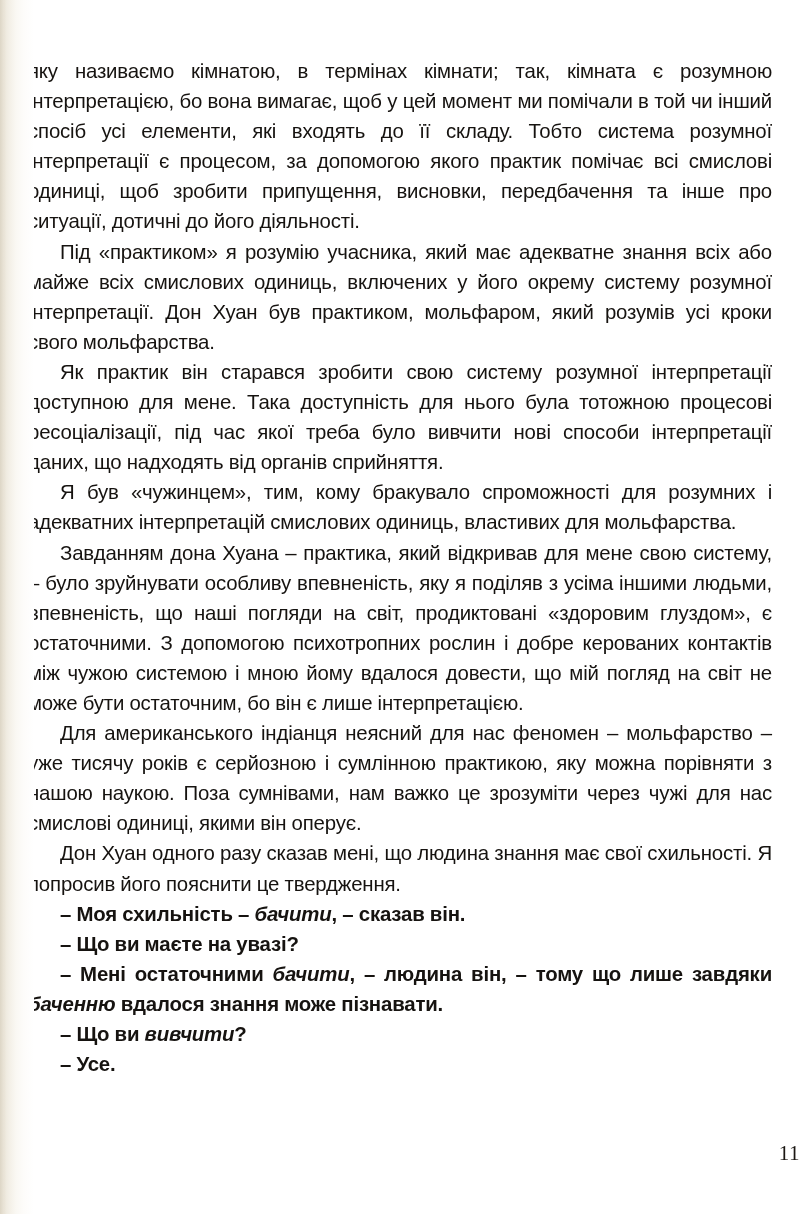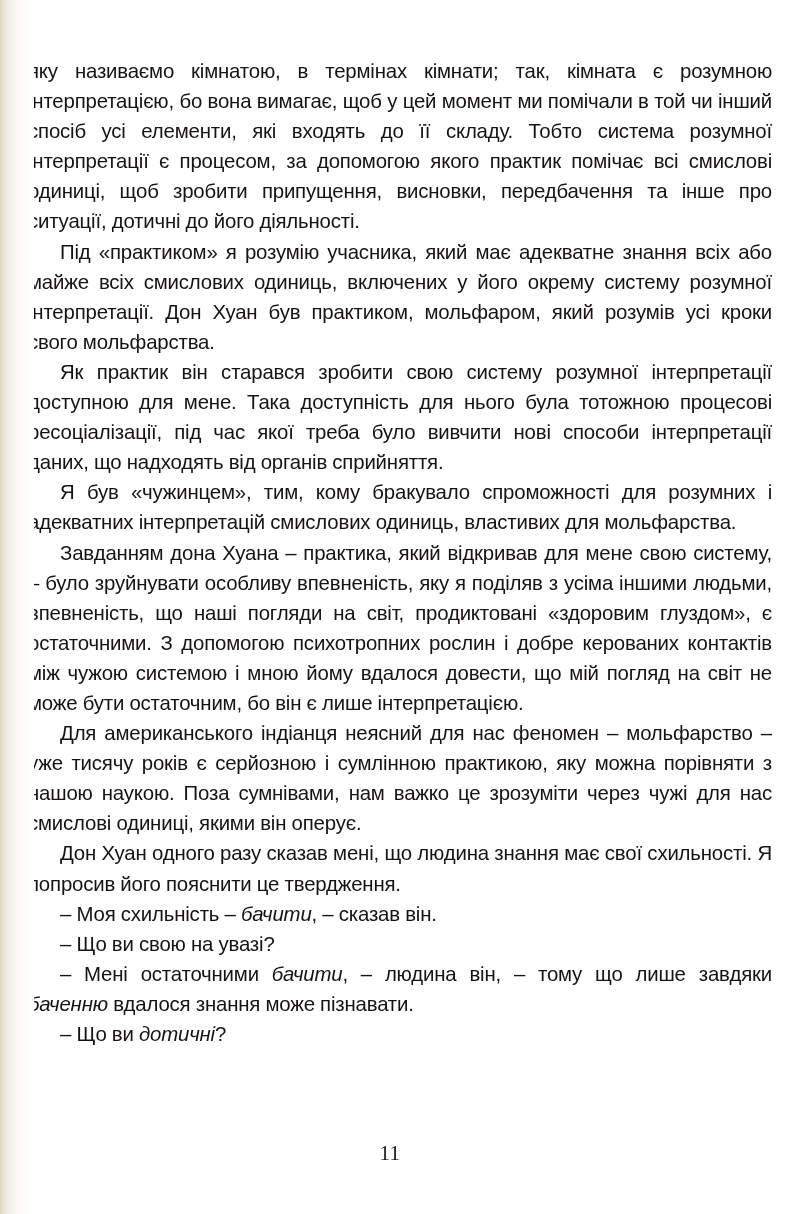--- a/index.html
+++ b/index.html
@@ -70,35 +70,36 @@
     word-spacing: -0.2px;
     font-stretch: condensed;
     -webkit-font-smoothing: antialiased;
   }
   p.indent {
     text-indent: 32px;
   }
   p.dialogue {
     text-indent: 32px;
     text-align: left;
+    font-weight: bold;
   }
   p.last-line-left {
     text-align: justify;
   }
 
   em, .ital {
     font-style: italic;
   }
 
   .page-number {
     position: absolute;
     left: 0;
     top: 1141px;
     width: 800px;
-    text-align: center;
+    text-align: right;
     font-family: "Liberation Serif", serif;
     font-size: 21px;
     color: #1b1713;
     letter-spacing: 0.5px;
     text-indent: -20px;
   }
 </style>
 </head>
 <body>
 
@@ -118,24 +119,25 @@
     <p class="para indent">Я був «чужинцем», тим, кому бракувало спроможності для розумних і адекватних інтерпретацій смислових одиниць, властивих для мольфарства.</p>
 
     <p class="para indent">Завданням дона Хуана – практика, який відкривав для мене свою систему, – було зруйнувати особливу впевненість, яку я поділяв з усіма іншими людьми, впевненість, що наші погляди на світ, продиктовані «здоровим глуздом», є остаточними. З допомогою психотропних рослин і добре керованих контактів між чужою системою і мною йому вдалося довести, що мій погляд на світ не може бути остаточним, бо він є лише інтерпретацією.</p>
 
     <p class="para indent">Для американського індіанця неясний для нас феномен – мольфарство – уже тисячу років є серйозною і сумлінною практикою, яку можна порівняти з нашою наукою. Поза сумнівами, нам важко це зрозуміти через чужі для нас смислові одиниці, якими він оперує.</p>
 
     <p class="para indent">Дон Хуан одного разу сказав мені, що людина знання має свої схильності. Я попросив його пояснити це твердження.</p>
 
     <p class="para dialogue"><span>– Моя схильність – </span><em>бачити</em><span>, – сказав він.</span></p>
 
-    <p class="para dialogue"><span>– Що ви свою на увазі?</span></p>
+    <p class="para dialogue"><span>– Що ви маєте на увазі?</span></p>
 
     <p class="para dialogue last-line-left"><span>– Мені остаточними </span><em>бачити</em><span>, – людина він, – тому що лише завдяки </span><em>баченню</em><span> вдалося знання може пізнавати.</span></p>
 
-    <p class="para dialogue"><span>– Що ви </span><em>дотичні</em><span>?</span></p>
+    <p class="para dialogue"><span>– Що ви </span><em>вивчити</em><span>?</span></p>
 
+    <p class="para dialogue"><span>– Усе.</span></p>
 
   </div>
 
   <div class="page-number">11</div>
 
 </div>
 
 </body></html>

